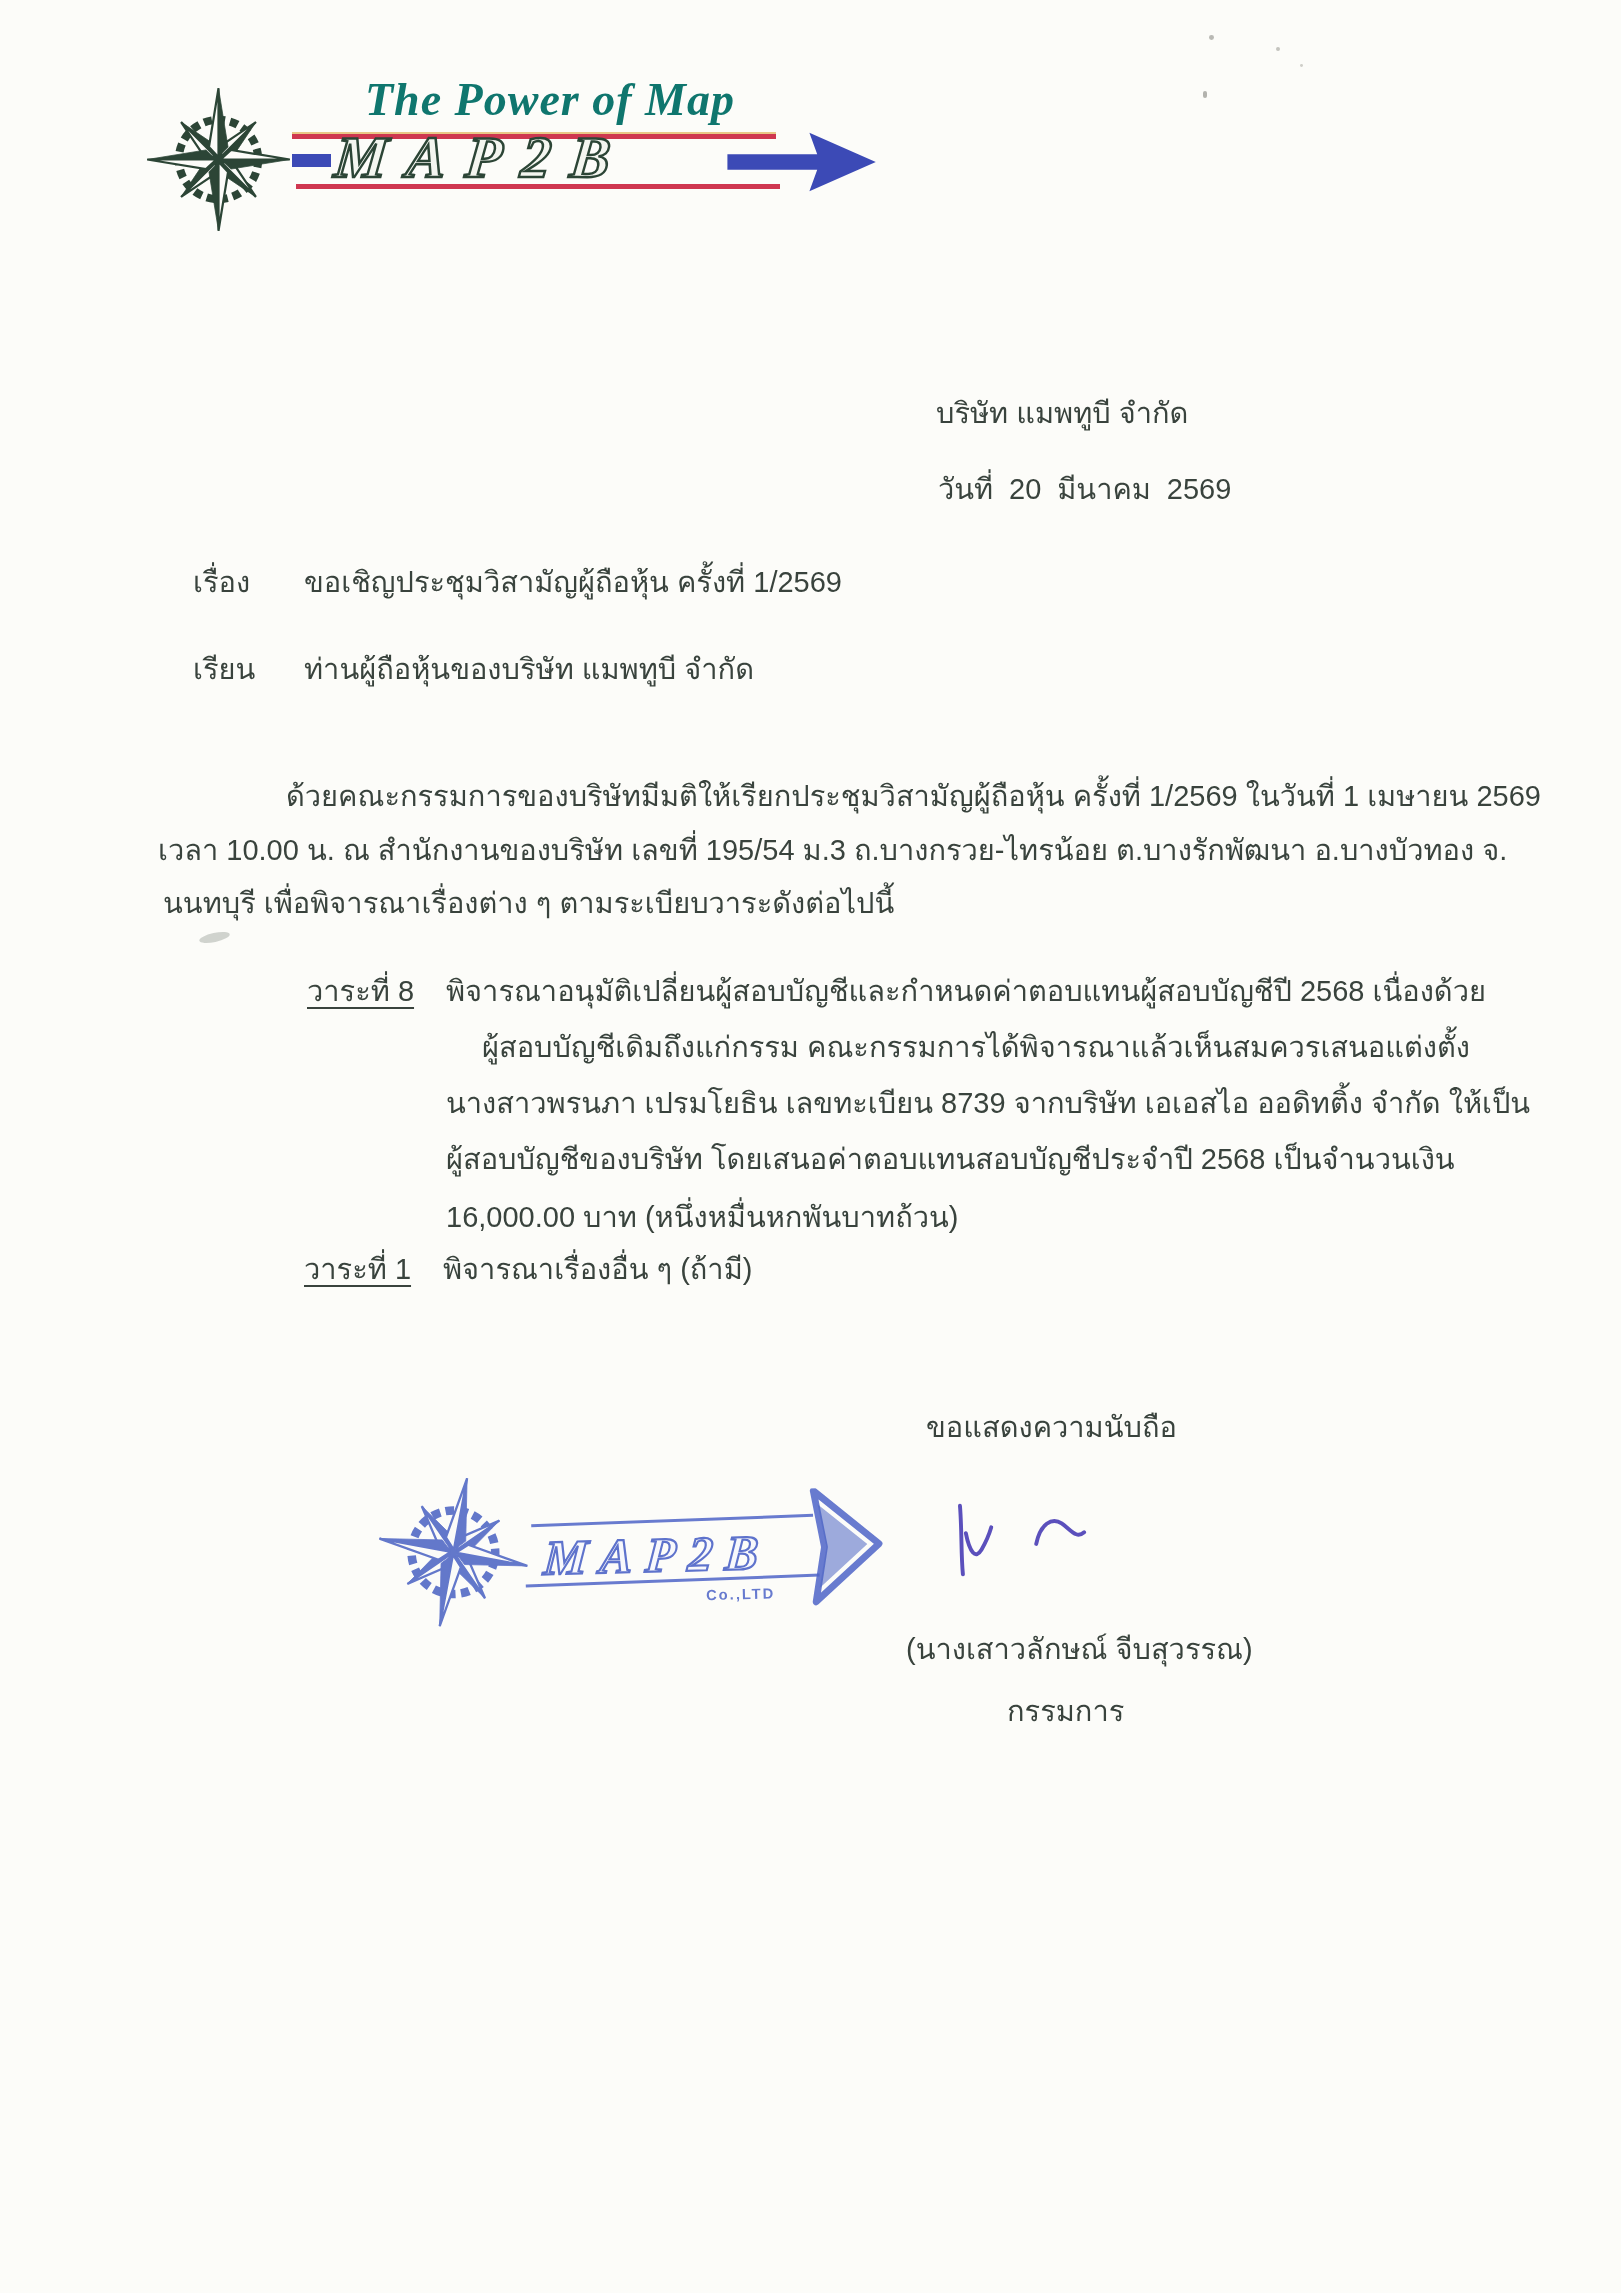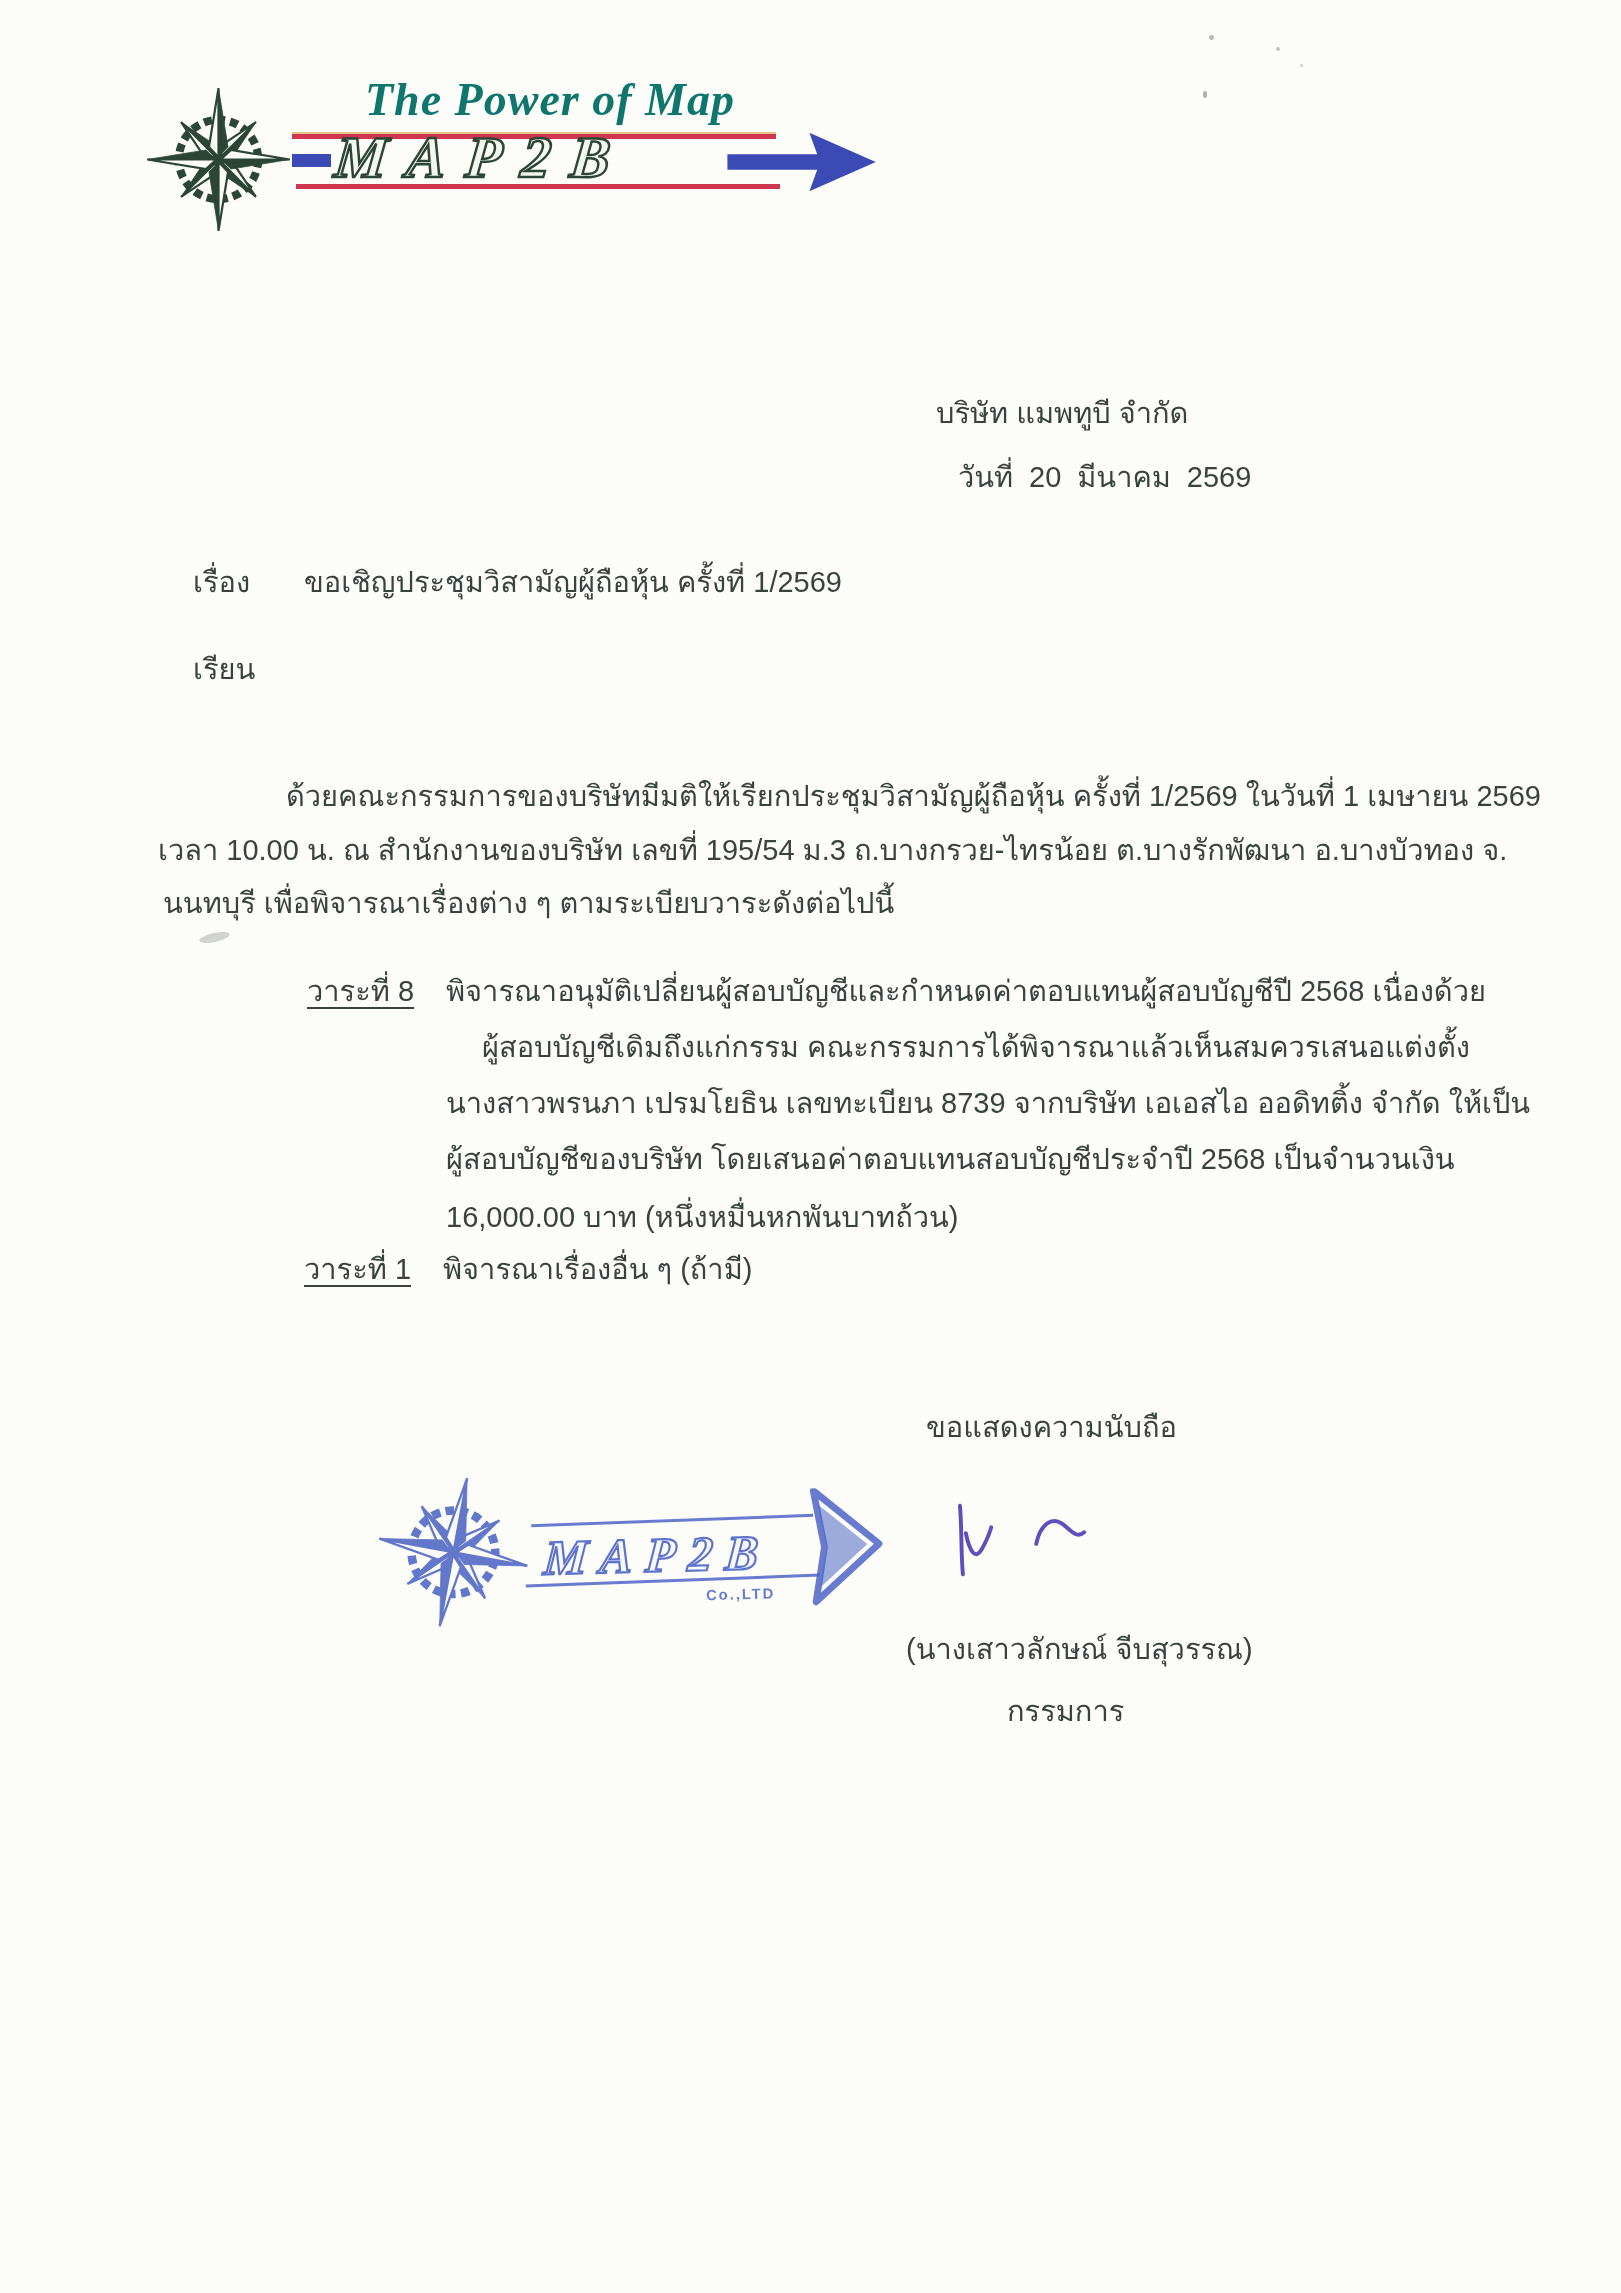--- a/index.html
+++ b/index.html
@@ -101,25 +101,26 @@
       <polygon points="0,34 92,34 84,12 152,42 84,72 92,50 0,50" fill="#3c4ab6"></polygon>
     </svg>
   </div>
 
   <div class="speck" style="left:1209px;top:35px;width:4.9px;height:4.9px;background:#b9b9b4;"></div>
   <div class="speck" style="left:1276px;top:47px;width:3.9px;height:3.9px;background:#c4c4bf;"></div>
   <div class="speck" style="left:1300px;top:64px;width:2.9px;height:2.9px;background:#cfcfc9;"></div>
   <div class="speck" style="left:1203px;top:91px;width:3.9px;height:6.9px;background:#b3b3ae;border-radius:2px;"></div>
 
   <div class="t" style="left:936px;top:392px;text-align:center;">บริษัท แมพทูบี จำกัด</div>
-  <div class="t" style="left:938px;top:456px;word-spacing:7.8px;margin-left:20px;">วันที่ 20 มีนาคม 2569</div>
+  <div class="t" style="left:938px;top:468px;word-spacing:7.8px;">วันที่ 20 มีนาคม 2569</div>
 
   <div class="t" style="left:193px;top:561px;">เรื่อง</div>
   <div class="t" style="left:304px;top:561px;">ขอเชิญประชุมวิสามัญผู้ถือหุ้น ครั้งที่ 1/2569</div>
   <div class="t" style="left:193px;top:648px;">เรียน</div>
+  <div class="t" style="left:304px;top:648px;">ท่านผู้ถือหุ้นของบริษัท แมพทูบี จำกัด</div>
 
   <div class="t" style="left:286px;top:775px;">ด้วยคณะกรรมการของบริษัทมีมติให้เรียกประชุมวิสามัญผู้ถือหุ้น ครั้งที่ 1/2569 ในวันที่ 1 เมษายน 2569</div>
   <div class="t" style="left:158px;top:829px;">เวลา 10.00 น. ณ สำนักงานของบริษัท เลขที่ 195/54 ม.3 ถ.บางกรวย-ไทรน้อย ต.บางรักพัฒนา อ.บางบัวทอง จ.</div>
   <div class="t" style="left:163px;top:882px;">นนทบุรี เพื่อพิจารณาเรื่องต่าง ๆ ตามระเบียบวาระดังต่อไปนี้</div>
   <div class="smudge"></div>
 
   <div class="t underline" style="left:307px;top:970px;">วาระที่ 8</div>
   <div class="t" style="left:446px;top:970px;">พิจารณาอนุมัติเปลี่ยนผู้สอบบัญชีและกำหนดค่าตอบแทนผู้สอบบัญชีปี 2568 เนื่องด้วย</div>
   <div class="t" style="left:446px;top:1026px;margin-left:36px;">ผู้สอบบัญชีเดิมถึงแก่กรรม คณะกรรมการได้พิจารณาแล้วเห็นสมควรเสนอแต่งตั้ง</div>
   <div class="t" style="left:446px;top:1082px;">นางสาวพรนภา เปรมโยธิน เลขทะเบียน 8739 จากบริษัท เอเอสไอ ออดิทติ้ง จำกัด ให้เป็น</div>

